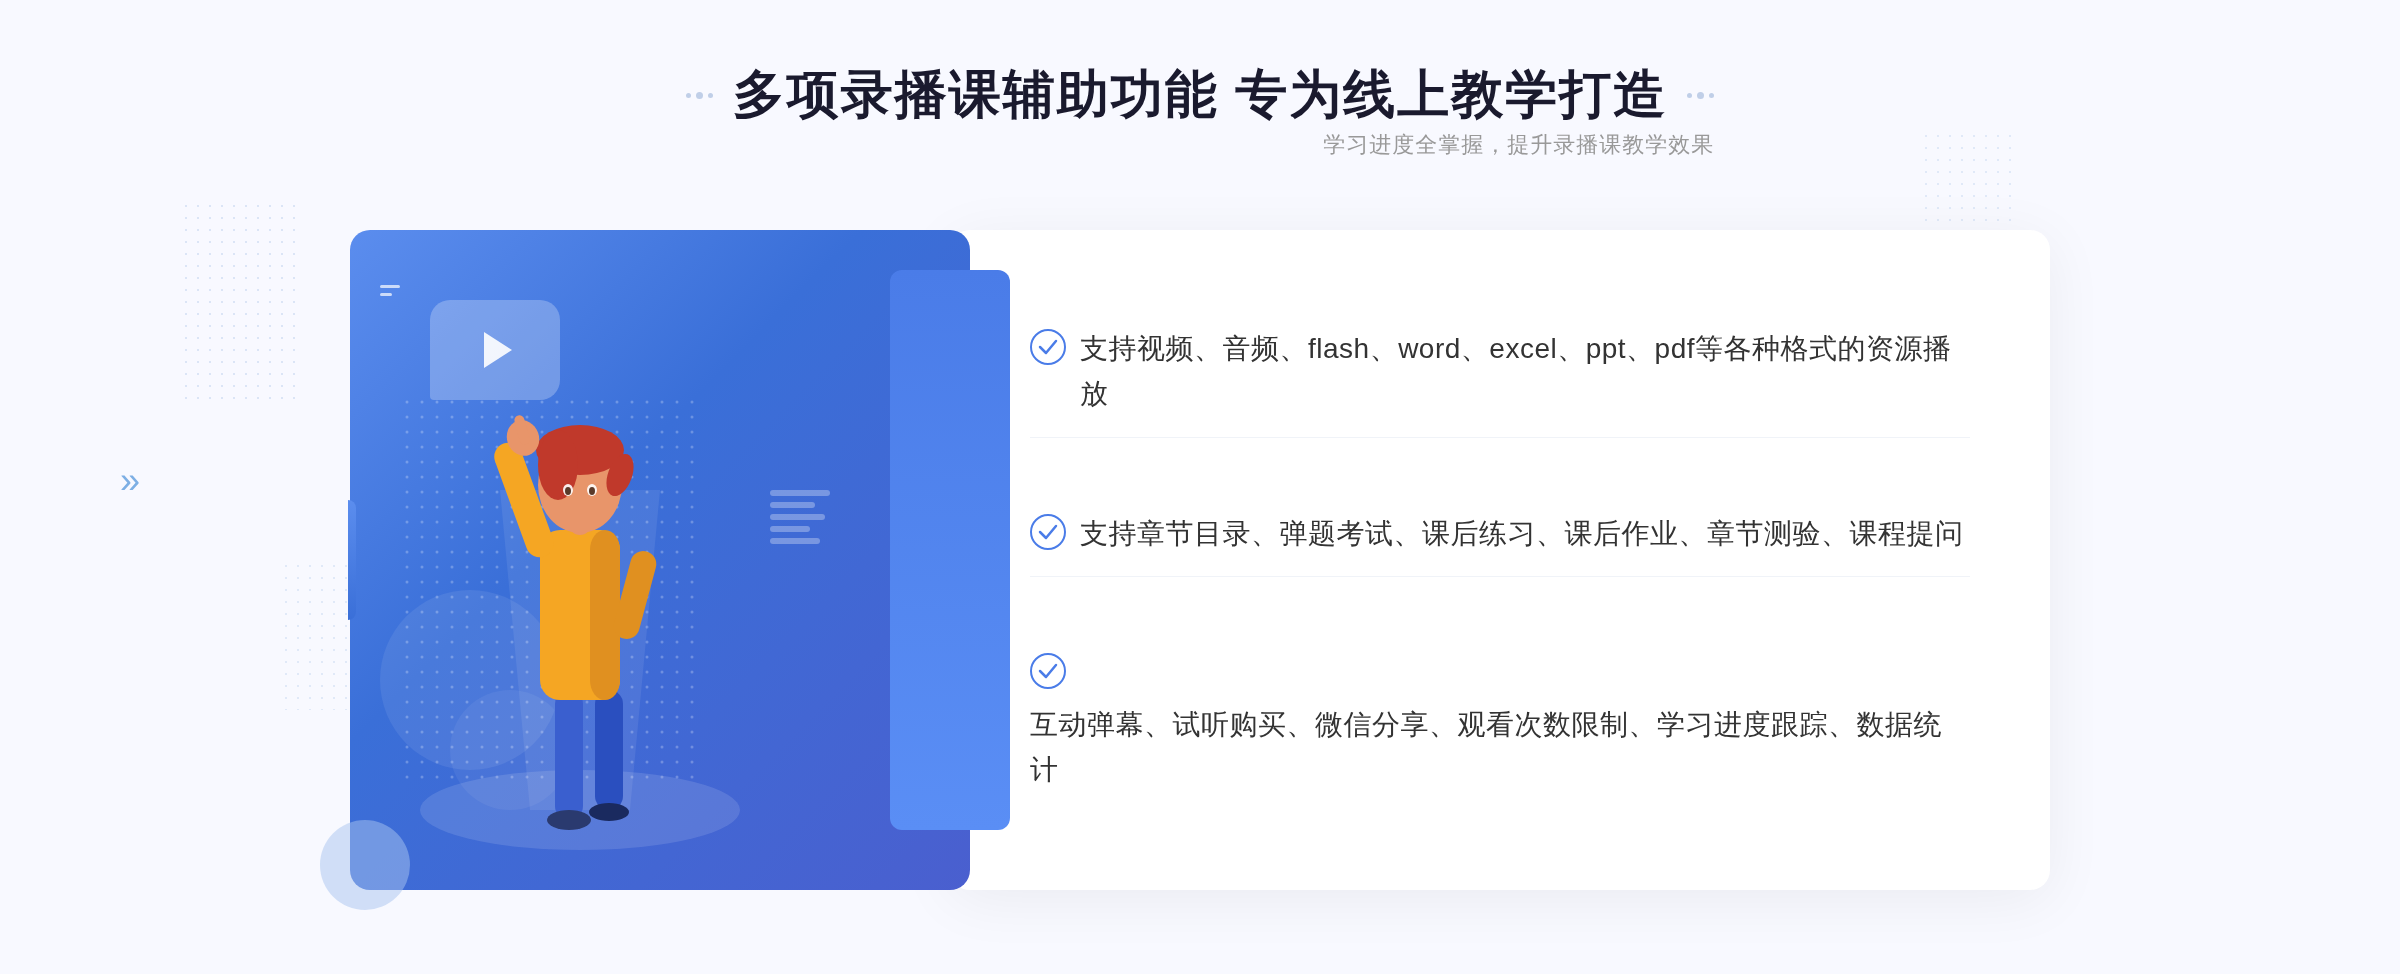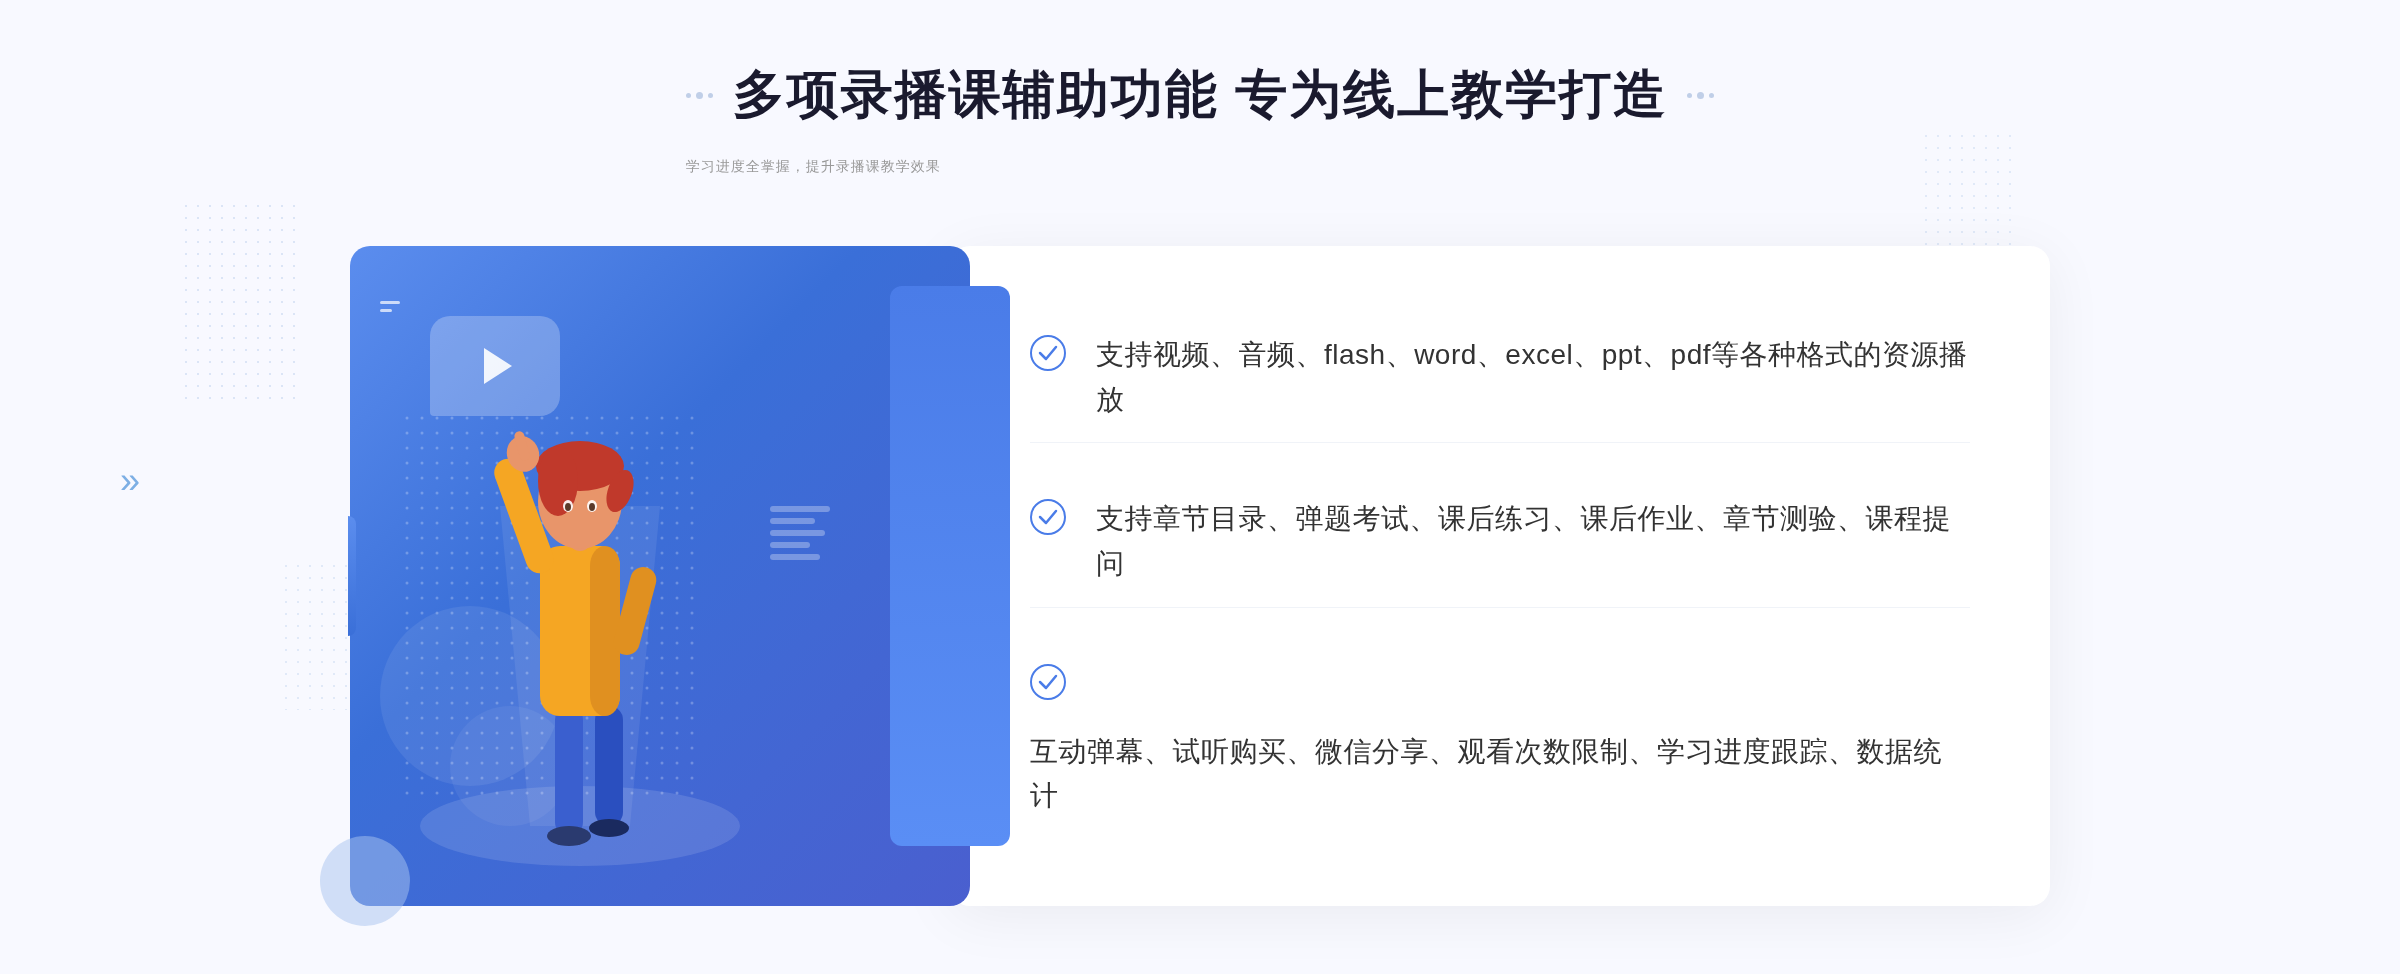--- a/index.html
+++ b/index.html
@@ -66,21 +66,21 @@
       position: absolute;
       left: 120px;
       top: 460px;
       color: #4a90d9;
       font-size: 36px;
       opacity: 0.7;
     }
 
     
     .header-section {
-      text-align: left;
+      text-align: right;
       margin-bottom: 50px;
       position: relative;
     }
 
     .header-decorators {
       display: flex;
       align-items: center;
       justify-content: center;
       gap: 20px;
     }
@@ -105,23 +105,23 @@
     }
 
     .main-title {
       font-size: 52px;
       font-weight: 600;
       color: #1a1a2e;
       letter-spacing: 2px;
     }
 
     .subtitle {
-      font-size: 14px;
+      font-size: 22px;
       color: #999;
-      margin-top: 28px;
+      margin-top: 0;
       letter-spacing: 1px;
     }
 
     
     .content-area {
       display: flex;
       width: 1700px;
       height: 720px;
       position: relative;
     }
@@ -271,21 +271,21 @@
       margin-top: 20px;
       height: 660px;
       border-left: none;
       border-radius: 20px;
       margin-left: -20px;
     }
 
     .feature-item {
       display: flex;
       align-items: flex-start;
-      gap: 30px;
+      gap: 14px;
       padding: 20px 0;
       border-bottom: 1px solid #f0f3f8;
     }
 
     .feature-item:last-child {
       border-bottom: none;
       flex-direction: column;
     }
 
     .check-icon {

